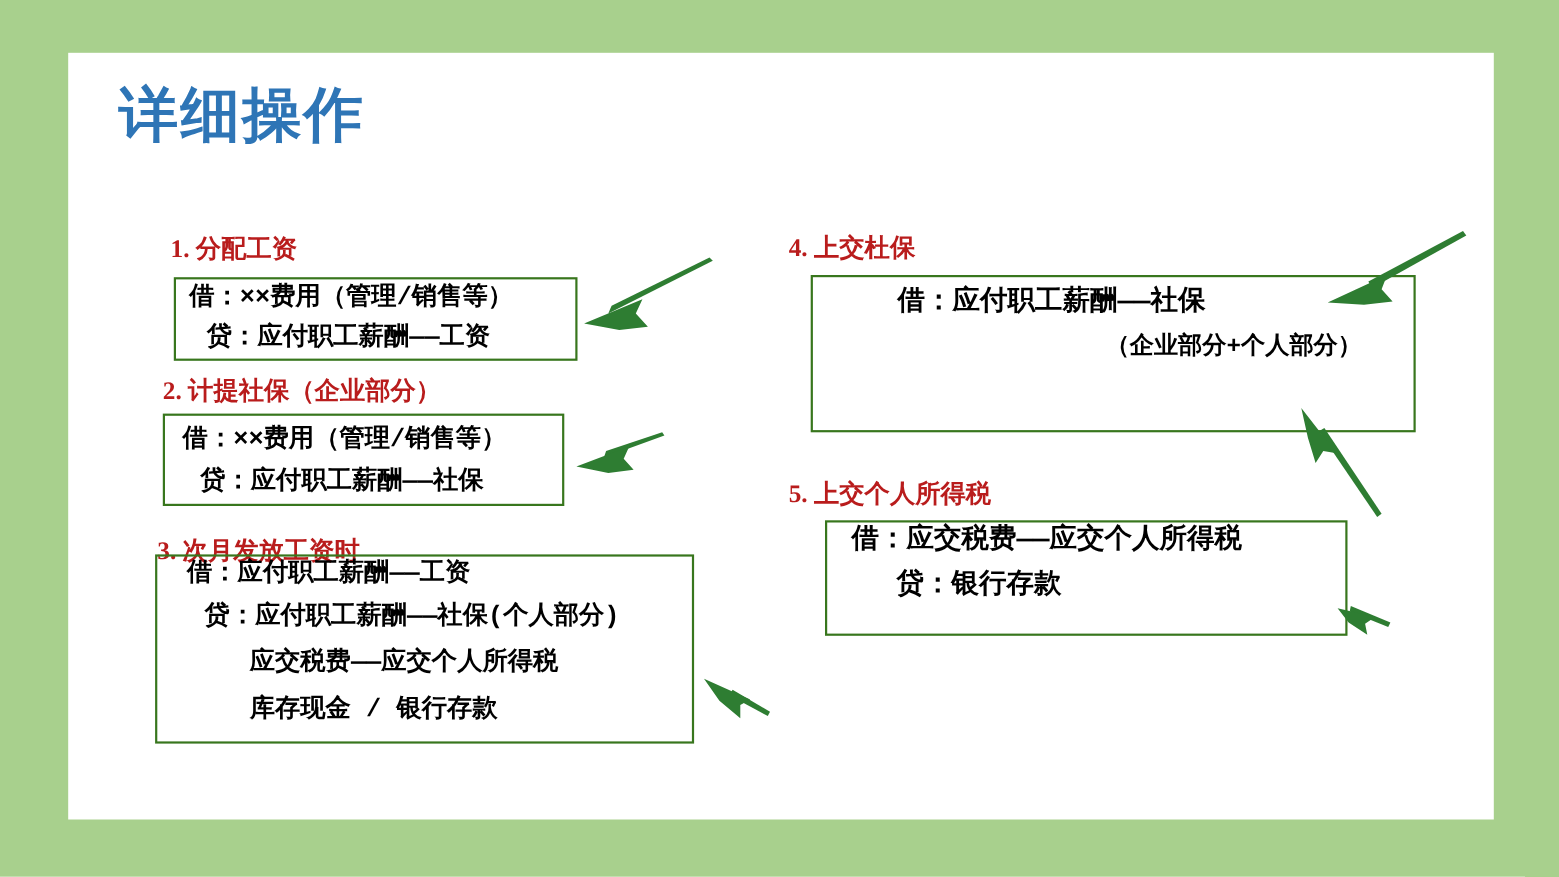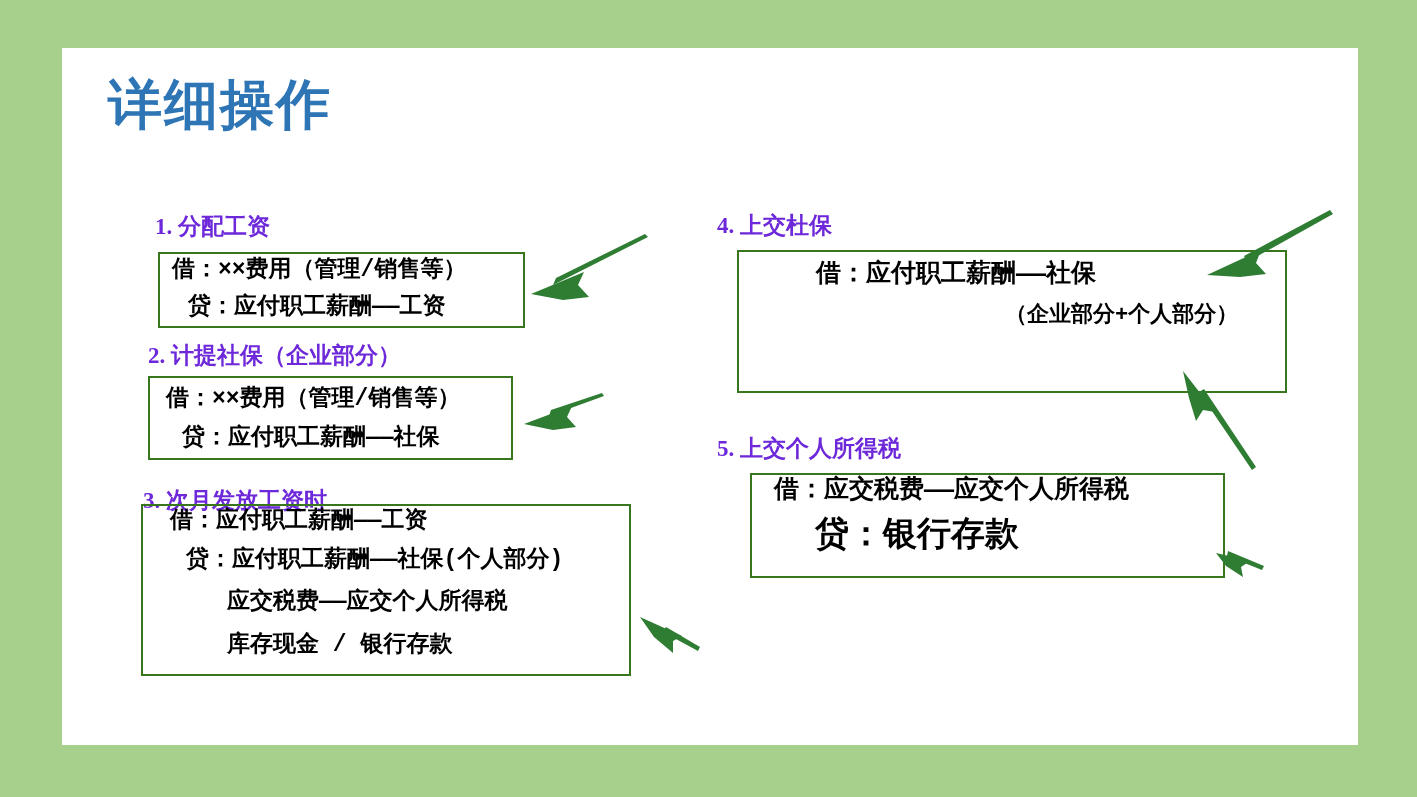--- a/index.html
+++ b/index.html
@@ -37,21 +37,21 @@
     letter-spacing: 2px;
     white-space: nowrap;
     line-height: 1;
   }
 
   .step-heading {
     position: absolute;
     font-family: "Liberation Serif", "DejaVu Serif", serif;
     font-size: 23px;
     font-weight: bold;
-    color: #6d28d9;
+    color: #b91c1c;
     white-space: nowrap;
     line-height: 1.1;
   }
 
   .entry-box {
     position: absolute;
     border: 2px solid #38761d;
     background: transparent;
     box-sizing: border-box;
   }
@@ -100,21 +100,21 @@
   <div class="entry-line" style="left:227px; top:591px; font-size:23px;">应交税费——应交个人所得税</div>
 
   <div class="step-heading" style="left:717px; top:213px;">4. 上交杜保</div>
   <div class="entry-box" style="left:737px; top:250px; width:550px; height:143px;"></div>
   <div class="entry-line" style="left:775px; top:262px; font-size:25px;margin-left:41px;">借：应付职工薪酬——社保</div>
   <div class="entry-line" style="left:1005px; top:305px; font-size:22px;">（企业部分+个人部分）</div>
 
   <div class="step-heading" style="left:717px; top:436px;">5. 上交个人所得税</div>
   <div class="entry-box" style="left:750px; top:473px; width:475px; height:105px;"></div>
   <div class="entry-line" style="left:774px; top:478px; font-size:25px;">借：应交税费——应交个人所得税</div>
-  <div class="entry-line" style="left:815px; top:519px; font-size:34px;">贷：银行存款</div>
+  <div class="entry-line" style="left:815px; top:519px; font-size:25px;">贷：银行存款</div>
 
   <svg class="arrow-layer" viewBox="0 0 1417 797">
 
     <g>
       <polygon fill="#2e7d32" points="648,237 553,285 556,278 645,234"></polygon>
       <polygon fill="#2e7d32" points="531,294 584,272 578,285 589,297 563,300"></polygon>
     </g>
 
     <g>
       <polygon fill="#2e7d32" points="604,396 549,416 551,410 602,393"></polygon>

